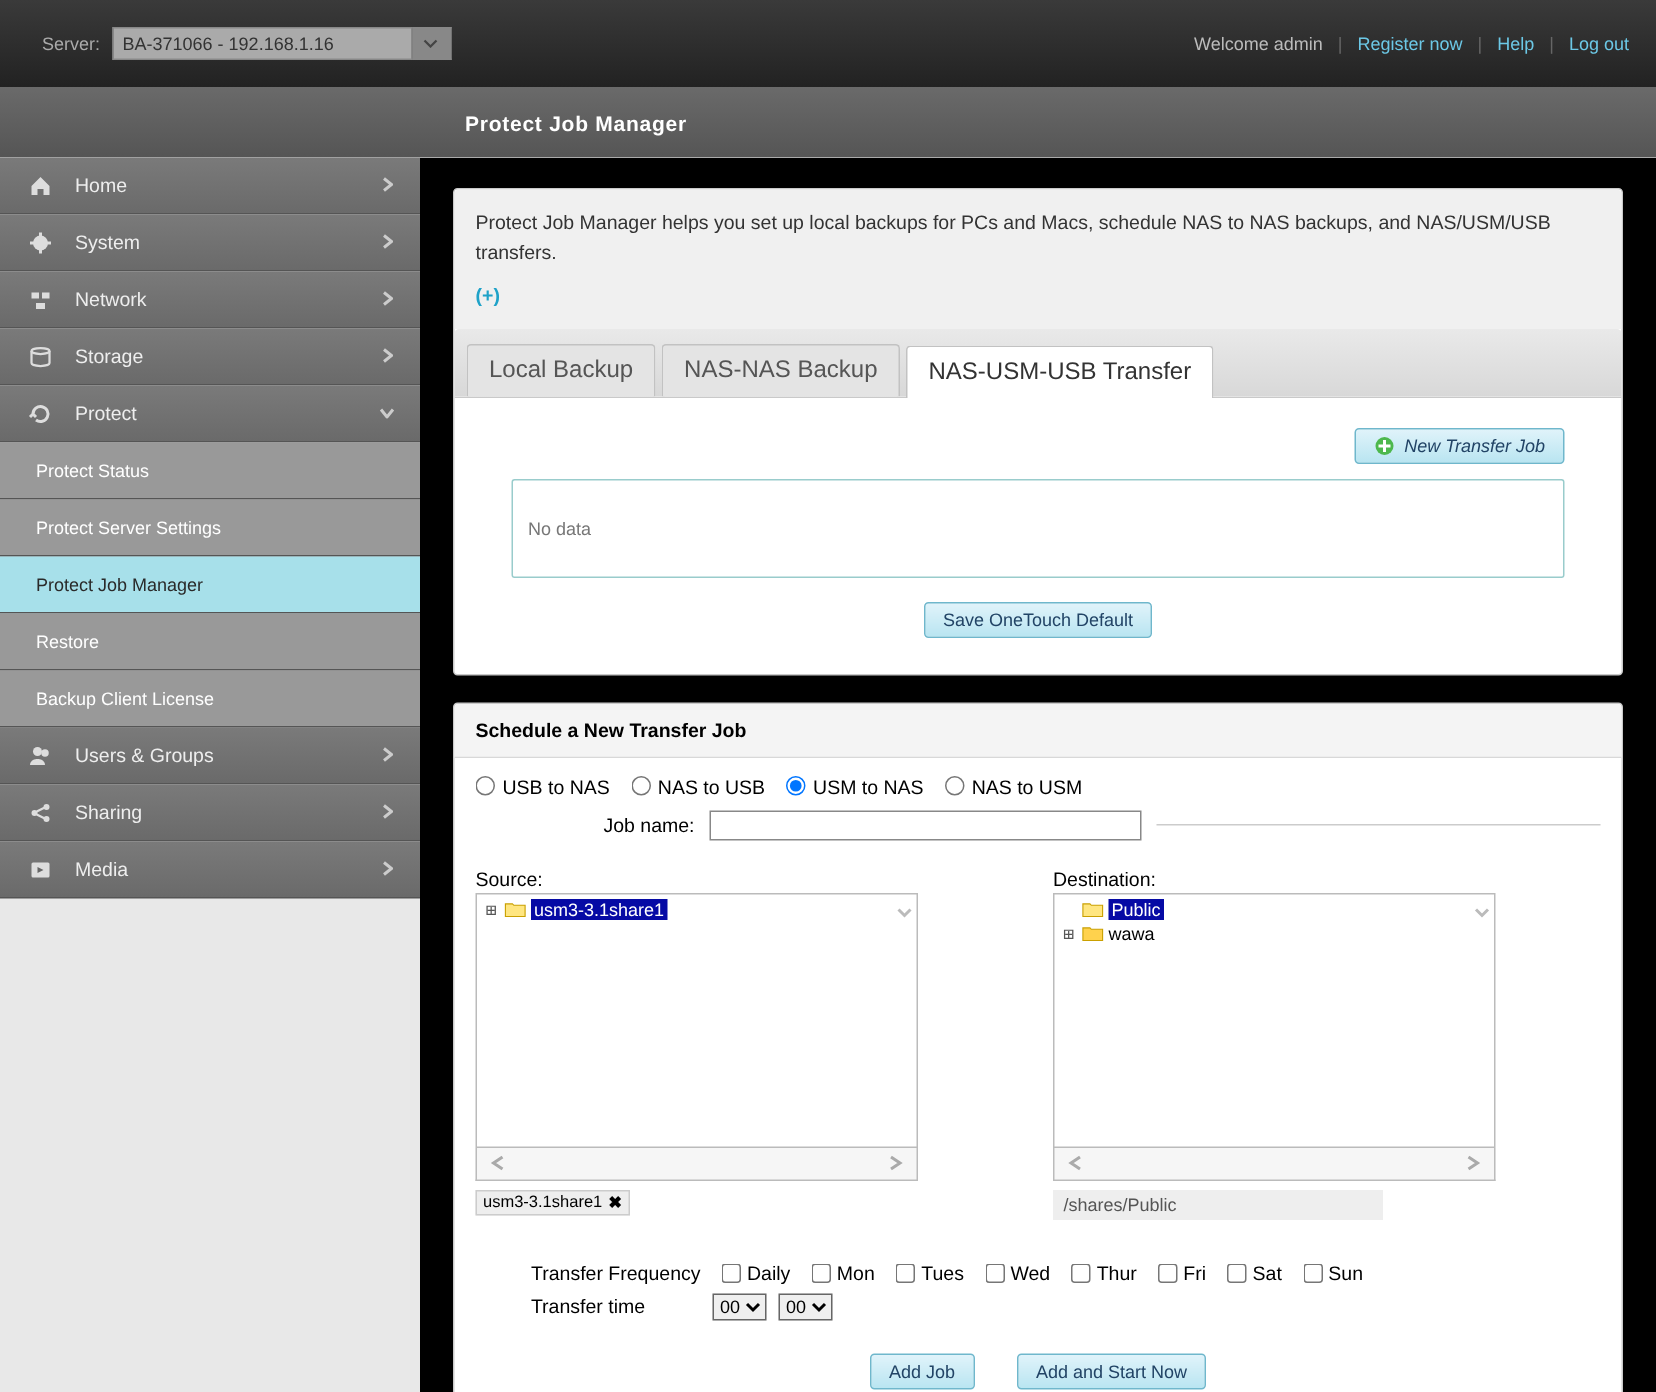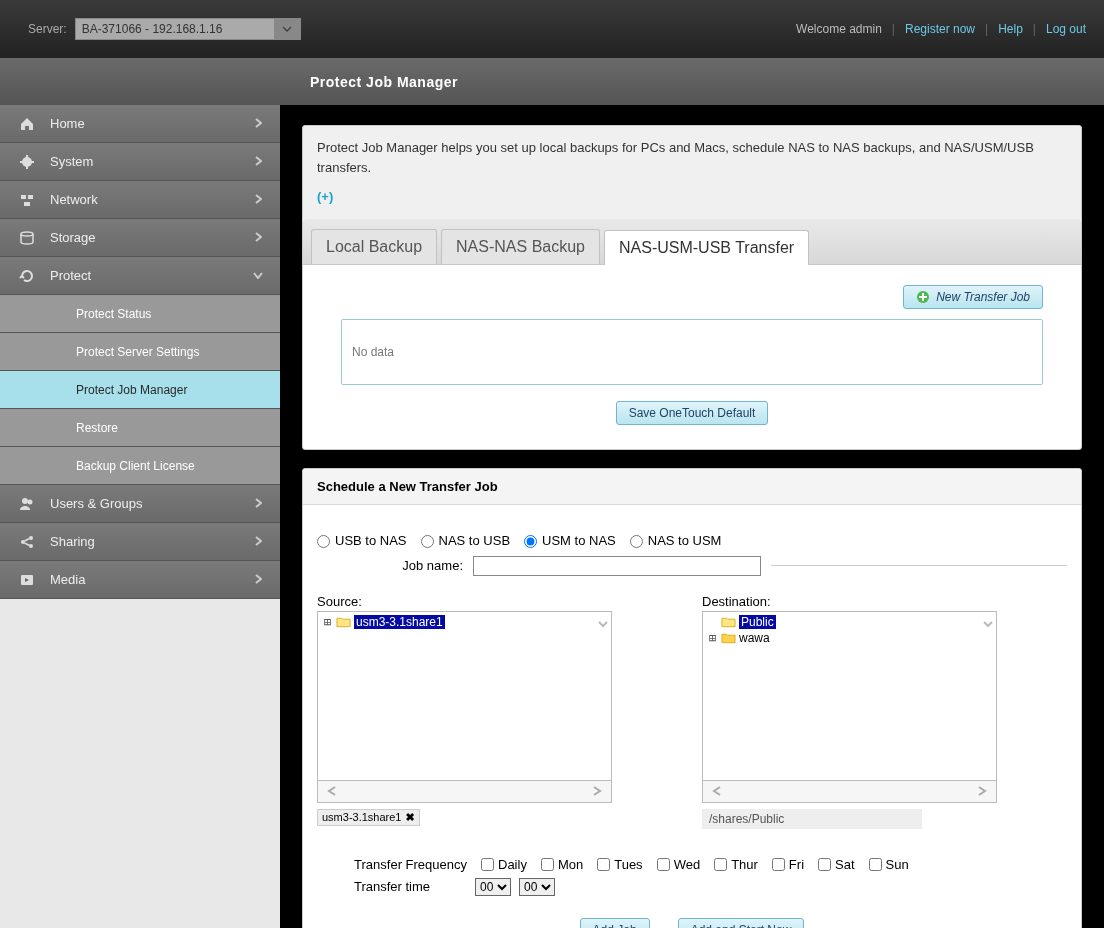--- a/index.html
+++ b/index.html
@@ -21,21 +21,21 @@
 .subheader { height: 47px; background: linear-gradient(#6a6a6a, #555); display: flex; }
 .subheader .left-gap { width: 280px; }
 .page-title { color: #fff; font-weight: bold; font-size: 14px; display: flex; align-items: center; padding-left: 30px; letter-spacing: 0.5px; }
 
 .layout { display: flex; height: 843px; }
 .sidebar { width: 280px; background: #e8e8e8; }
 .main { flex: 1; background: #000000; padding: 20px 22px 0 22px; overflow-y: auto; }
 
 
 .nav-item { height: 38px; display: flex; align-items: center; padding: 0 18px; color: #eee; font-size: 13px; cursor: pointer; background: linear-gradient(#7a7a7a, #6a6a6a); border-bottom: 1px solid #555; }
-.nav-item.sub { background: #999; color: #fff; padding-left: 76px; height: 38px; font-size: 12px; }
+.nav-item.sub { background: #999; color: #fff; padding-left: 24px; height: 38px; font-size: 12px; }
 .nav-item.sub.active { background: #a7e0ea; color: #2a2a2a; }
 .nav-item .icon { width: 18px; height: 18px; margin-right: 14px; display: inline-flex; align-items: center; justify-content: center; }
 .nav-item .arrow { margin-left: auto; }
 .nav-item.expanded .arrow svg { transform: rotate(90deg); }
 
 
 .panel { border: 1px solid #c9c9c9; border-radius: 3px; background: #fff; margin-bottom: 18px; }
 .intro { padding: 12px 14px; background: #f0f0f0; border-radius: 3px 3px 0 0; color: #333; font-size: 13px; line-height: 1.5; }
 .intro .more { color: #1fa2c8; font-weight: bold; margin-top: 10px; display: inline-block; cursor: pointer; }
 
@@ -56,21 +56,21 @@
 .jobtable .head .c3 { flex: 1; }
 .jobtable .head .c4 { width: 40px; border-right: none; }
 .jobtable .row { padding: 25px 10px; color: #777; font-size: 12px; }
 
 .center-btn-row { display: flex; justify-content: center; padding: 16px 0 4px 0; }
 
 .section-title { font-weight: bold; font-size: 13px; padding: 10px 14px; background: #f4f4f4; border-bottom: 1px solid #d8d8d8; border-radius: 3px 3px 0 0; }
 
 .form-area { padding: 12px 14px 18px 14px; }
 .radio-row { display: flex; align-items: center; gap: 14px; font-size: 13px; margin-bottom: 8px; }
-.radio-row label { display: flex; align-items: flex-end; gap: 5px; cursor: pointer; margin-top: 16px; }
+.radio-row label { display: flex; align-items: flex-start; gap: 5px; cursor: pointer; }
 .jobname-row { display: flex; align-items: center; gap: 10px; margin-bottom: 4px; }
 .jobname-row label { width: 146px; text-align: right; font-size: 13px; }
 .jobname-row input { width: 288px; border: 1px solid #888; padding: 2px 4px; font-size: 12px; height: 20px; }
 .jobname-row .underline { flex: 1; border-bottom: 1px solid #ccc; height: 1px; margin-left: 0; }
 
 .trees { display: flex; gap: 90px; margin-top: 18px; }
 .tree-col { width: 295px; }
 .tree-label { font-size: 13px; margin-bottom: 2px; }
 .tree-box { border: 1px solid #bbb; height: 170px; overflow: auto; padding: 2px 4px; font-size: 12px; position: relative; }
 .tree-scroll-v { position: absolute; right: 2px; top: 6px; color: #bbb; }

